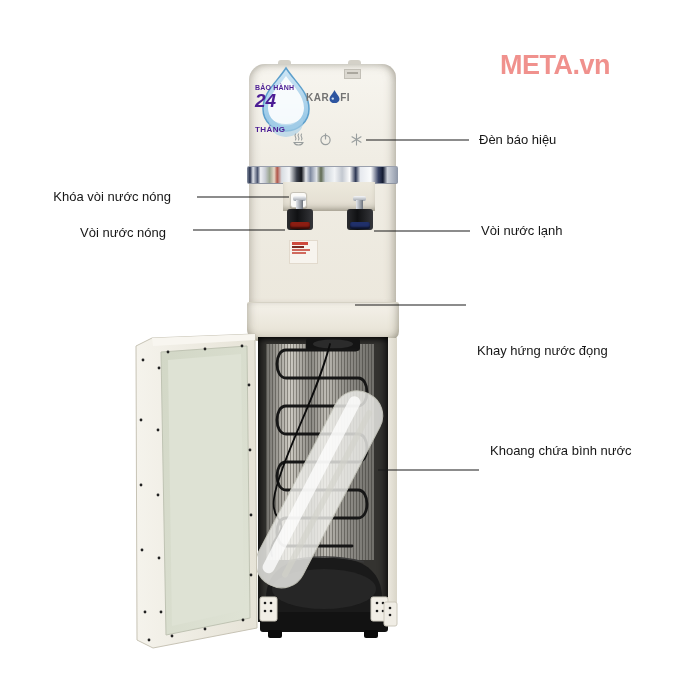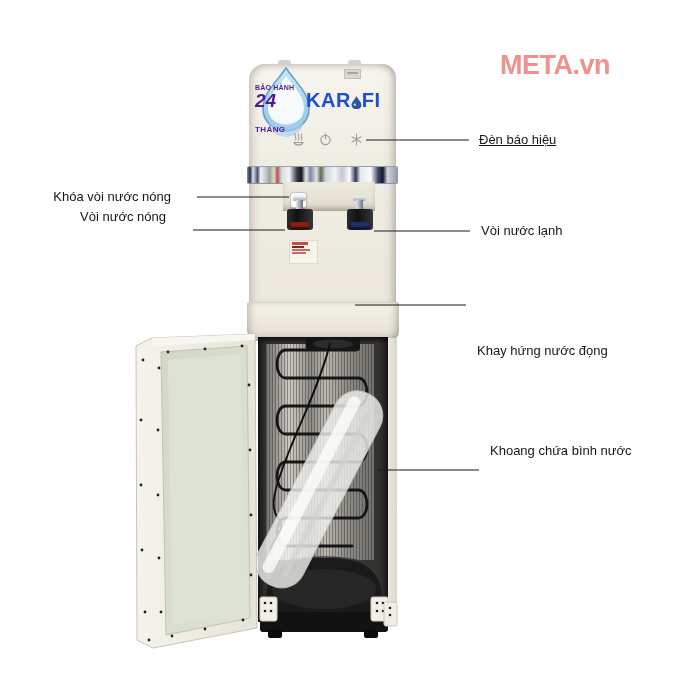--- a/index.html
+++ b/index.html
@@ -83,21 +83,21 @@
   .warn i.b2{width:12px;background:#7c2a22;}
   .warn i.b3{width:18px;} .warn i.b4{width:14px;}
 
   
   .badge-txt{position:absolute;left:255px;width:62px;text-align:left;color:#4c1d95;line-height:1;}
   .badge-l1{top:84px;font-size:7px;font-weight:bold;letter-spacing:.2px;}
   .badge-val{top:91px;font-size:19px;font-weight:bold;font-style:italic;}
   .badge-unit{top:126px;font-size:8px;font-weight:bold;letter-spacing:.4px;}
 
   
-  .logo{position:absolute;left:306px;top:90px;font-size:20px;font-weight:bold;color:#1d4ed8;
+  .logo{position:absolute;left:306px;top:90px;font-size:10px;font-weight:bold;color:#737373;
         letter-spacing:.5px;line-height:1;}
   .logo svg{vertical-align:-2px;}
 
   
   .ind{position:absolute;top:133px;width:13px;height:13px;}
 
   
   .overlay{position:absolute;left:0;top:0;width:700px;height:700px;pointer-events:none;}
 
   
@@ -275,19 +275,19 @@
     <g stroke="#1a1a1a" stroke-width="1.2">
       <line x1="366" y1="140" x2="469" y2="140"></line>
       <line x1="197" y1="197" x2="289" y2="197"></line>
       <line x1="193" y1="230" x2="285" y2="230"></line>
       <line x1="374" y1="231" x2="470" y2="231"></line>
       <line x1="355" y1="305" x2="466" y2="305"></line>
       <line x1="378" y1="470" x2="479" y2="470"></line>
     </g>
   </svg>
 
-  <div class="lbl" style="left:479px;top:133px;text-decoration:underline;">Đèn báo hiệu</div>
+  <div class="lbl" style="left:479px;top:133px;">Đèn báo hiệu</div>
   <div class="lbl" style="right:513px;top:190px;">Khóa vòi nước nóng</div>
-  <div class="lbl" style="right:518px;top:210px;">Vòi nước nóng</div>
+  <div class="lbl" style="right:518px;top:226px;">Vòi nước nóng</div>
   <div class="lbl" style="left:481px;top:224px;">Vòi nước lạnh</div>
   <div class="lbl" style="left:477px;top:298px;margin-top:46px;">Khay hứng nước đọng</div>
   <div class="lbl" style="left:490px;top:444px;">Khoang chứa bình nước</div>
 </div>
 
 </body></html>

